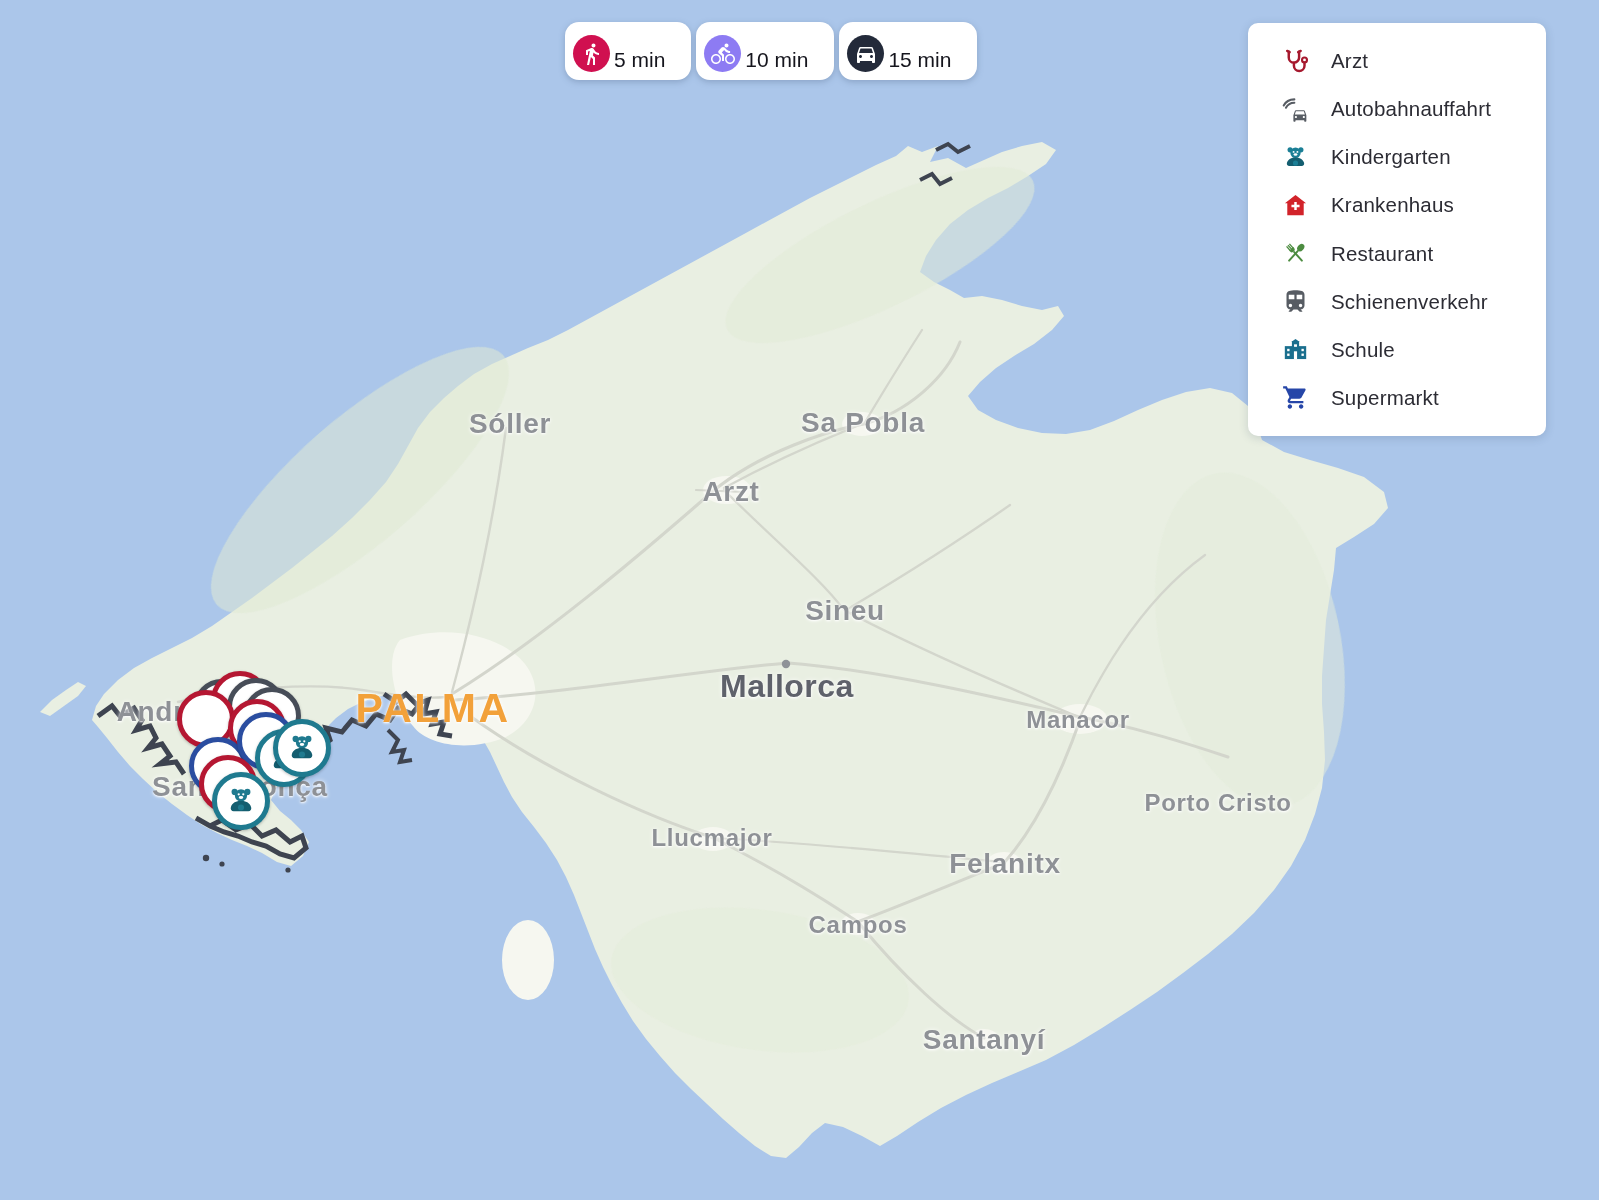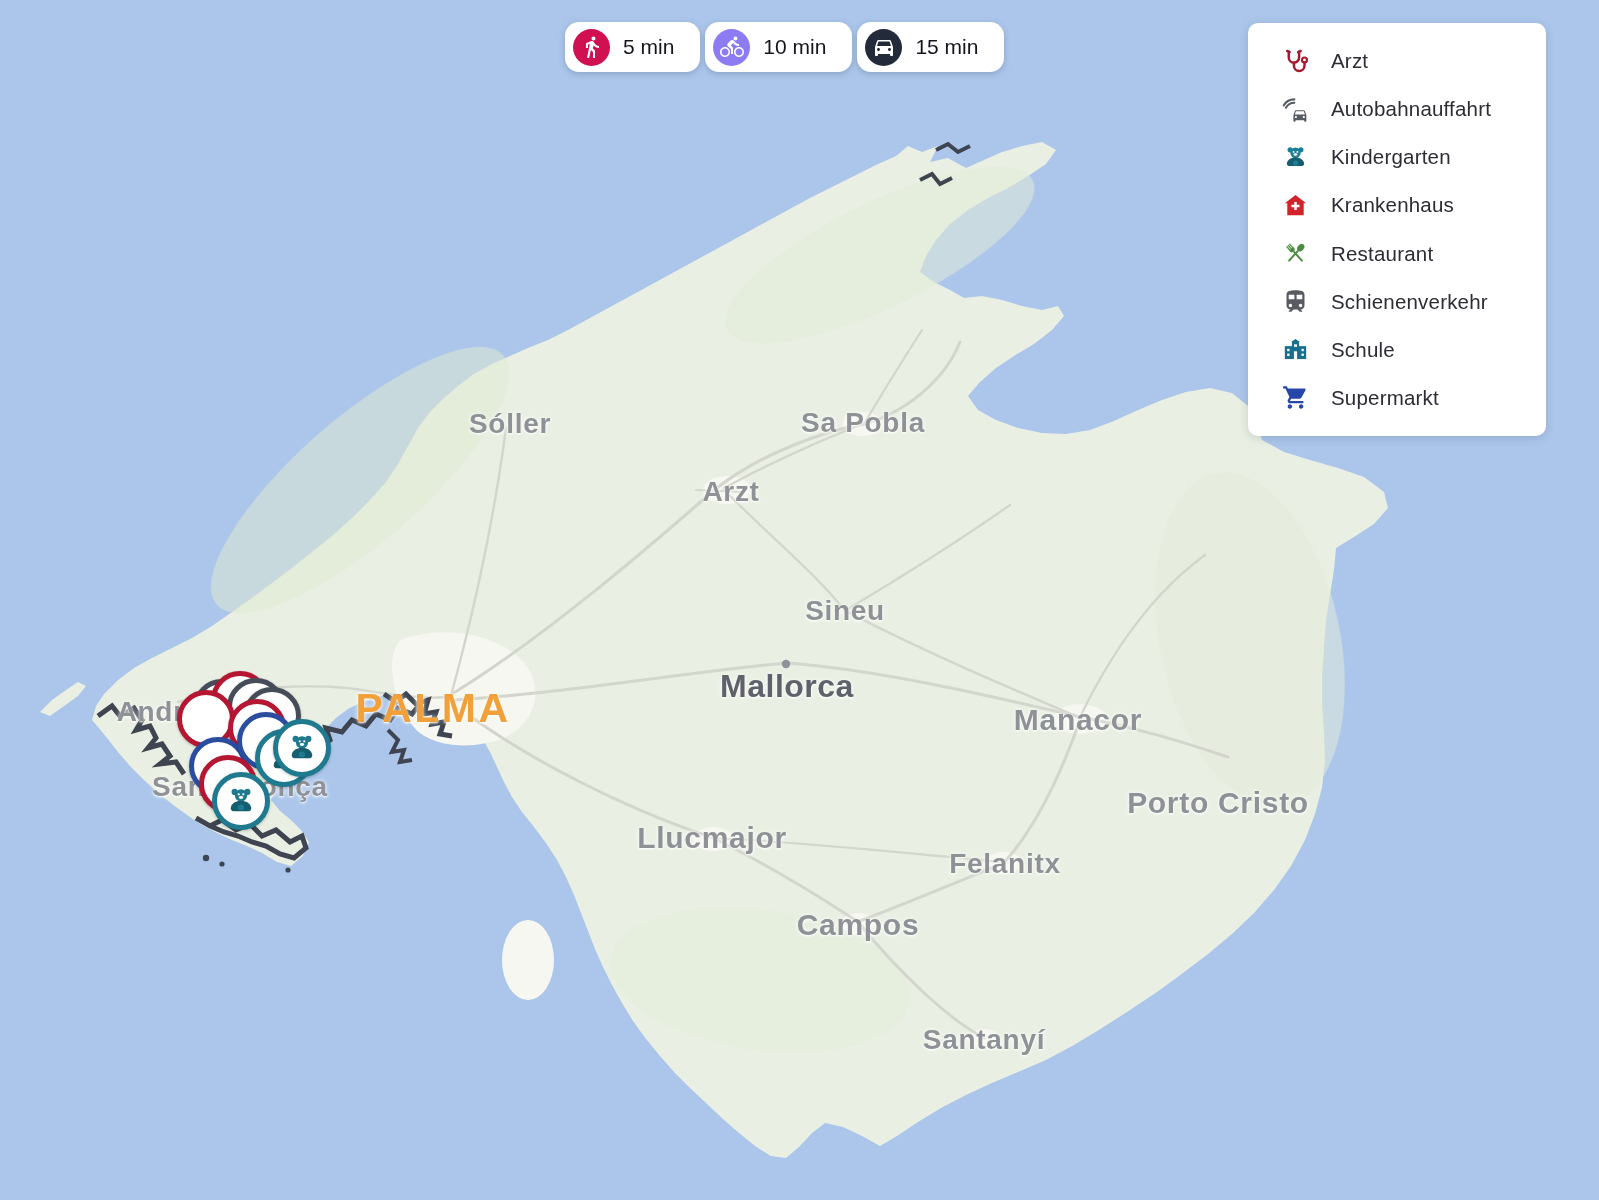--- a/index.html
+++ b/index.html
@@ -10,21 +10,21 @@
   }
   
   .map-svg{position:absolute;inset:0;}
   
   .map-label{
     position:absolute; transform:translate(-50%,-50%);
     color:#8e9196; font-size:28px; font-weight:600; letter-spacing:.7px;
     white-space:nowrap; pointer-events:none;
     text-shadow:0 1px 2px rgba(255,255,255,.95), 0 0 5px rgba(255,255,255,.85);
   }
-  .map-label.big{font-size:30px;}
+  .map-label.big{font-size:24px;}
   .map-label.region{color:#5f626b;font-weight:700;font-size:32px;letter-spacing:.5px;}
   .map-label.capital{color:#f2a13a;font-weight:700;font-size:41px;letter-spacing:2.5px;}
   
   .poi-marker{
     position:absolute; width:48px; height:48px; border-radius:50%;
     background:#fff; border:5px solid #474d58;
     transform:translate(-50%,-50%);
     box-shadow:0 1px 3px rgba(0,0,0,.25);
     display:flex; align-items:center; justify-content:center;
   }
@@ -33,21 +33,21 @@
   .ring-blue{border-color:#2a4da0}
   .ring-teal{border-color:#1f7a8f}
   .poi-marker svg{width:32px;height:32px;}
   
   .travel-bar{
     position:absolute; left:565px; top:22px; display:flex; gap:5px;
     filter:drop-shadow(0 2px 3px rgba(40,60,90,.25));
   }
   .travel-item{
     background:#fff; border-radius:14px; height:50px;
-    display:flex; align-items:center; gap:13px; padding:0 26px 0 8px;
+    display:flex; align-items:flex-end; gap:4px; padding:0 26px 8px 8px;
   }
   .travel-icon{
     width:37px;height:37px;border-radius:50%;
     display:flex;align-items:center;justify-content:center;flex:none;
   }
   .travel-icon svg{width:24px;height:24px;fill:#fff;}
   .travel-icon.walk{background:#d01050;}
   .travel-icon.bike{background:#8d7bf3;}
   .travel-icon.car{background:#232a3a;}
   .travel-label{font-size:21px;font-weight:500;color:#15151d;}

